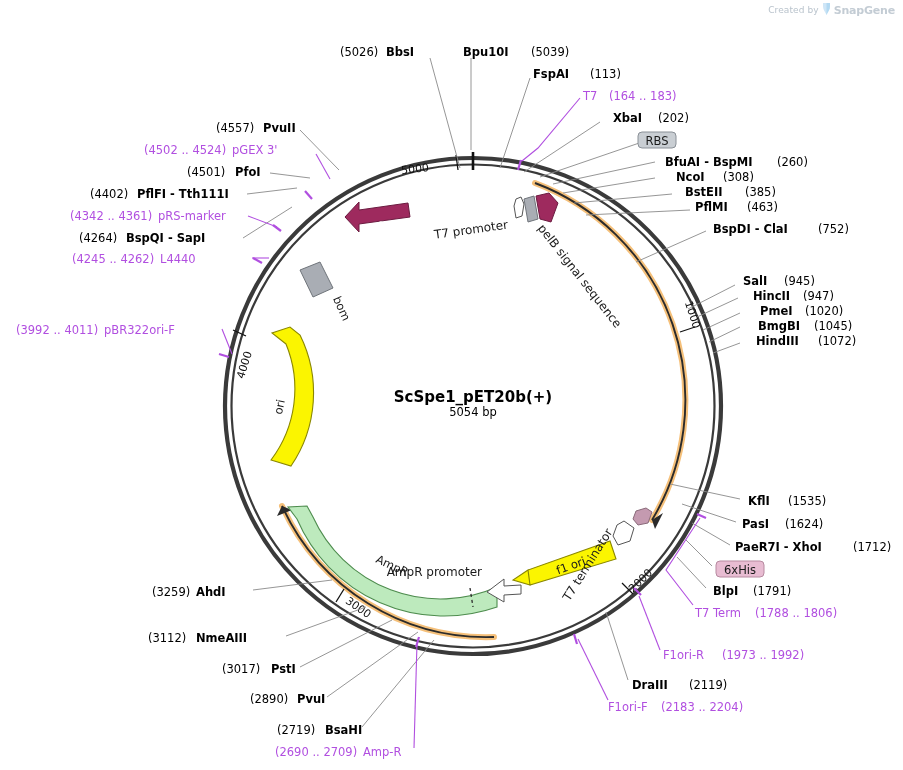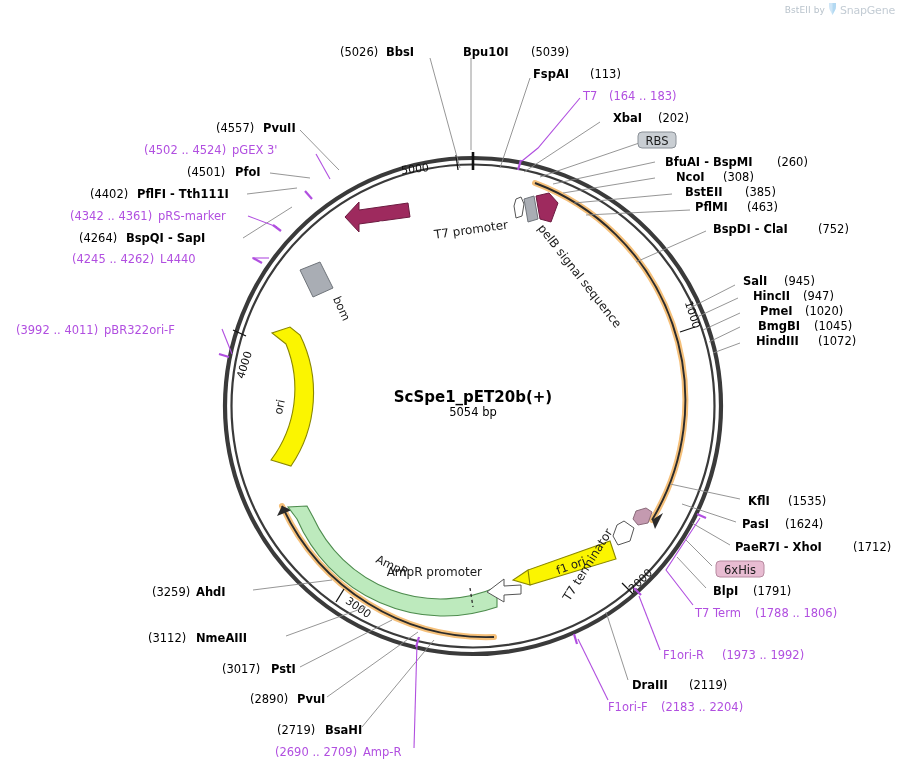--- a/index.html
+++ b/index.html
@@ -6,42 +6,42 @@
   body{
     width:903px;height:770px;position:relative;overflow:hidden;
     background:#ffffff;
     font-family:"DejaVu Sans","Liberation Sans",sans-serif;
   }
   #map{position:absolute;left:0;top:0;width:903px;height:770px;}
   .wm{
     position:absolute;right:8px;top:3px;display:flex;align-items:center;gap:3px;
     font-size:9px;color:#b9c3cc;letter-spacing:.1px;
   }
-  .wm .brand{font-size:11px;color:#c3ccd4;font-weight:400;letter-spacing:-.2px;}
+  .wm .brand{font-size:11px;color:#c3ccd4;font-weight:700;letter-spacing:-.2px;}
   .wm .logo{display:inline-block;}
   text{dominant-baseline:middle;}
   .enz{font-weight:bold;font-size:11.5px;fill:#000;}
   .pos{font-size:11.5px;fill:#000;}
   .pur{font-size:11.5px;fill:#b14fe0;}
   .lead{stroke:#8a8a8a;stroke-width:.9px;fill:none;}
   .lead-p{stroke:#b14fe0;stroke-width:1.1px;fill:none;}
   .ring{fill:none;stroke:#3a3a3a;}
   .tickn{font-size:11px;fill:#111;}
   .feat-lbl{font-size:12px;fill:#1a1a1a;}
   .feat-lbl-w{font-size:11px;fill:#ffffff;font-weight:600;}
   .feat-lbl-d{font-size:11.5px;fill:#1a1a1a;}
   .title{font-size:15px;font-weight:bold;fill:#000;}
   .subtitle{font-size:11.5px;fill:#000;}
   .badge-txt{font-size:11.5px;fill:#1a1a1a;}
 </style>
 </head>
 <body>
 
 <div class="wm">
-  <span>BstEII by</span>
+  <span>Created by</span>
   <span class="logo">
     <svg width="9" height="12" viewBox="0 0 9 12">
         <path d="M1 0h7v3.2c0 3.6-2.2 5.6-3.5 8.8C3.2 8.8 1 6.8 1 3.2z" fill="#cfe6f7"></path>
         <path d="M4.5 0H8v3.2c0 3.6-2.2 5.6-3.5 8.8z" fill="#b3d9f2"></path>
       </svg>
   </span>
   <span class="brand">SnapGene</span>
 </div>
 
 <svg id="map" viewBox="0 0 903 770">

